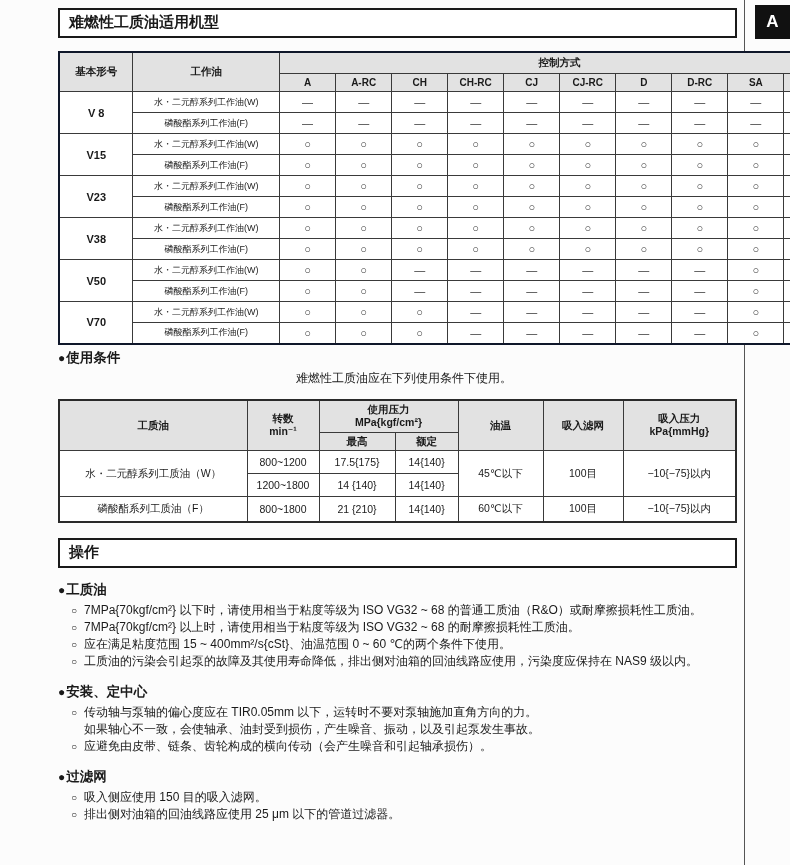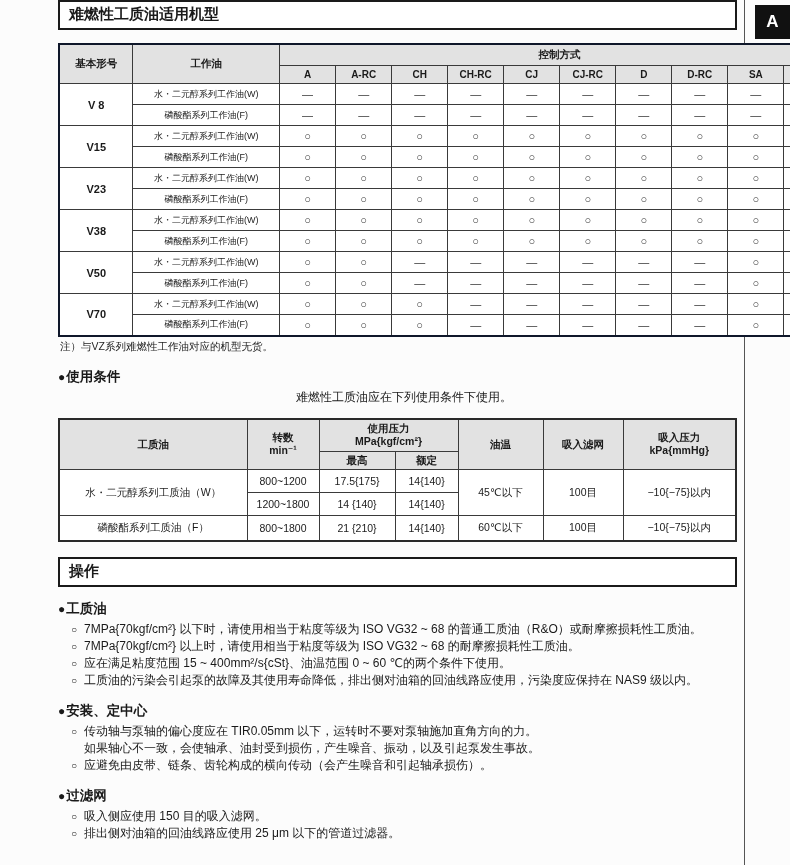--- a/index.html
+++ b/index.html
@@ -15,21 +15,21 @@
     position:absolute; top:5px; right:0; width:35px; height:34px;
     background:#111; color:#fff; font-weight:bold; font-size:17px;
     display:flex; align-items:center; justify-content:center;
   }
   .side-label {
     position:absolute; top:46px; right:12px;
     writing-mode:vertical-rl; text-orientation:upright;
     font-size:11px; font-weight:bold; letter-spacing:4px; color:#222;
   }
   
-  .content { position:absolute; left:58px; top:0; width:679px; }
+  .content { position:absolute; left:58px; top:8px; width:679px; }
   .title-box {
     border:2px solid #1a1a1a; background:#fff;
     font-size:15px; font-weight:bold; padding:3px 9px 4px; margin-bottom:13px;
   }
   
   table { border-collapse:collapse; background:#fff; }
   th, td { border:1px solid #3a3a3a; }
   thead th { background:#e2e2e2; font-weight:bold; }
   
   #models-table { width:783px; margin-bottom:3px; border:2px solid #0f172a; }
@@ -250,21 +250,20 @@
             <td class="mark">—</td>
             <td class="mark">—</td>
             <td class="mark">—</td>
             <td class="mark">—</td>
             <td class="mark">○</td>
             <td class="mark">—</td>
           </tr>
         </tbody>
     </table>
 
-    <div class="note">注）与VZ系列难燃性工作油对应的机型无货。</div>
 
     <div class="bullet-head">
       <span class="dot">●</span>
       <span>使用条件</span>
     </div>
     <div class="sub-line">难燃性工质油应在下列使用条件下使用。</div>
 
     <table id="cond-table">
       <thead>
         <tr>

